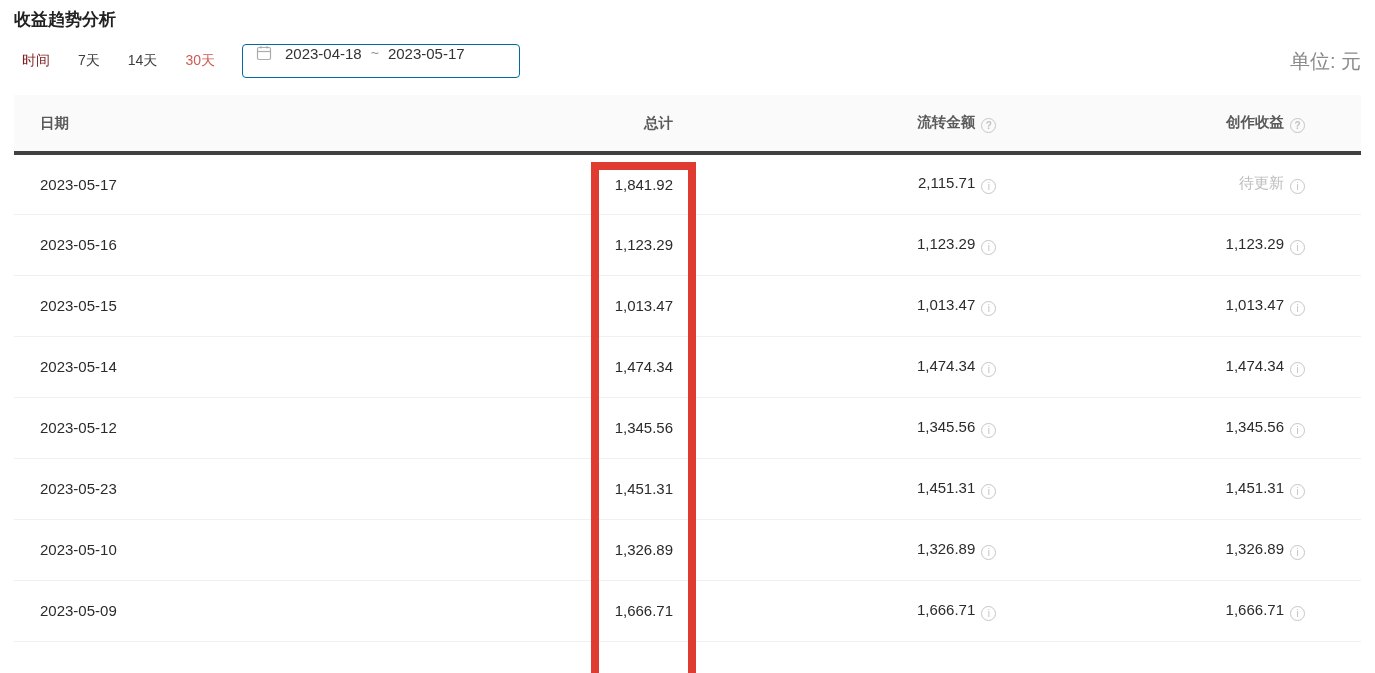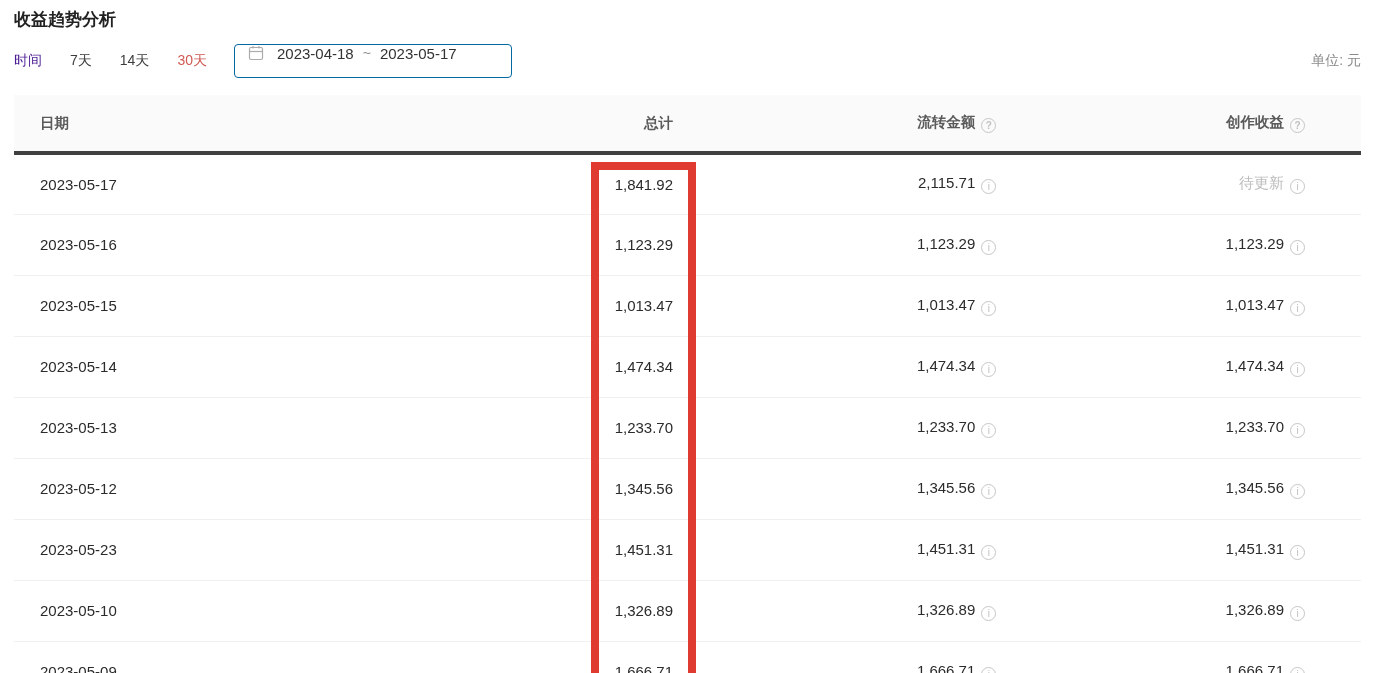--- a/index.html
+++ b/index.html
@@ -16,33 +16,33 @@
   .page-title {
     margin: 0; padding-top: 8px;
     font-size: 17px; font-weight: 700; color: #222;
   }
 
   
   .filter-bar {
     display: flex; align-items: center;
     margin-top: 13px; height: 34px; font-size: 14px;
   }
-  .time-label { color: #4c1d95; }
+  .time-label { color: #7f1d1d; margin-left: 8px; }
   .time-option { color: #3d3d3d; margin-left: 28px; cursor: pointer; }
   .time-option.active { color: #cf5a53; }
   .date-range {
     margin-left: 27px; height: 34px; width: 278px;
     border: 1px solid #0369a1; border-radius: 4px;
     display: flex; align-items: flex-start; padding: 0 13px;
     cursor: pointer;
   }
   .calendar-icon { flex: 0 0 auto; margin-right: 13px; display: inline-flex; }
   .date-text { color: #333; font-size: 15px; }
   .date-sep { color: #8c8c8c; margin: 0 9px; font-size: 14px; }
-  .unit-label { margin-left: auto; color: #8a8a8a; font-size: 14px; }
+  .unit-label { margin-left: auto; color: #8a8a8a; font-size: 20px; }
 
   
   table.revenue-table {
     width: 1347px; margin-top: 17px;
     border-collapse: collapse; table-layout: fixed;
     font-size: 15px;
   }
   .revenue-table col.c1 { width: 33%; }
   .revenue-table col.c2 { width: 16%; }
   .revenue-table col.c3 { width: 24%; }
@@ -153,26 +153,20 @@
     <td><span>1,013.47</span><i class="round-icon">i</i></td>
     <td><span>1,013.47</span><i class="round-icon">i</i></td>
   </tr>
         <tr>
     <td><span>2023-05-14</span></td>
     <td><span>1,474.34</span></td>
     <td><span>1,474.34</span><i class="round-icon">i</i></td>
     <td><span>1,474.34</span><i class="round-icon">i</i></td>
   </tr>
         <tr>
-    <td><span>2023-05-13</span></td>
-    <td><span>1,233.70</span></td>
-    <td><span>1,233.70</span><i class="round-icon">i</i></td>
-    <td><span>1,233.70</span><i class="round-icon">i</i></td>
-  </tr>
-        <tr>
     <td><span>2023-05-12</span></td>
     <td><span>1,345.56</span></td>
     <td><span>1,345.56</span><i class="round-icon">i</i></td>
     <td><span>1,345.56</span><i class="round-icon">i</i></td>
   </tr>
         <tr>
     <td><span>2023-05-23</span></td>
     <td><span>1,451.31</span></td>
     <td><span>1,451.31</span><i class="round-icon">i</i></td>
     <td><span>1,451.31</span><i class="round-icon">i</i></td>

